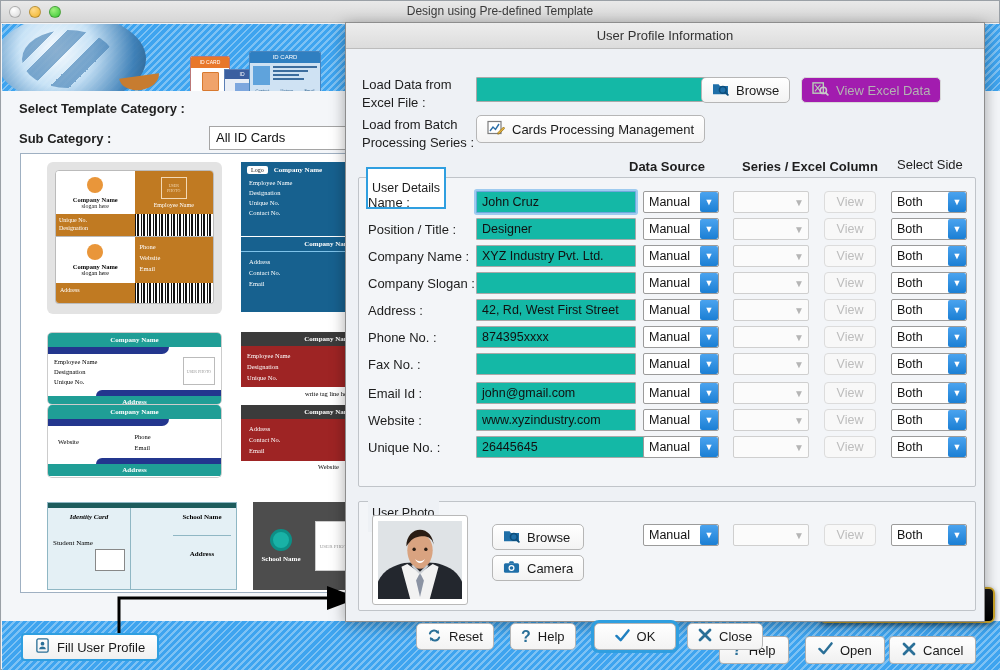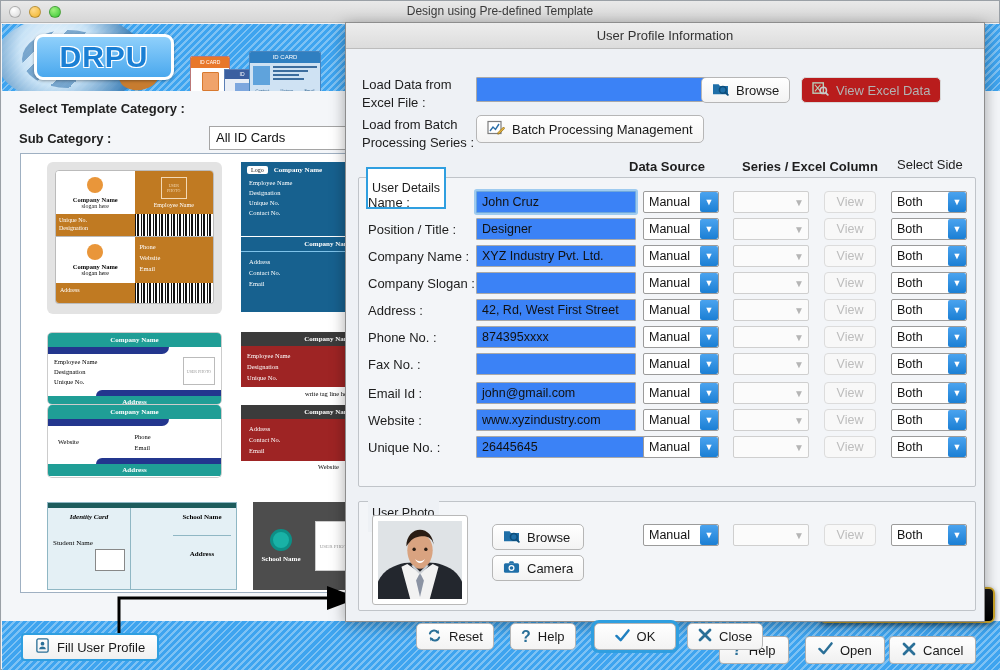--- a/index.html
+++ b/index.html
@@ -96,28 +96,28 @@
 
   
   .dialog { position:absolute; left:345px; top:22px; width:640px; height:600px;
      background:#eef1f5; border:1px solid #8d8d8d; box-shadow:0 3px 14px rgba(0,0,0,.35); }
   .dlg-title { height:26px; background:linear-gradient(#ededed,#dcdcdc);
      border-bottom:1px solid #bcbcbc; text-align:center; font-size:13px;
      color:#333; line-height:26px; }
   .dlg-body { position:relative; height:573px; }
 
   .lbl { position:absolute; font-size:13px; color:#1d1d1d; }
-  .txtinput { position:absolute; background:#3b82f6; border:1px solid #a9a9a9;
+  .txtinput { position:absolute; background:#14b8a6; border:1px solid #a9a9a9;
      height:22px; font-size:12.5px; padding:2px 5px; color:#111; border-radius:1px;
      display:flex; align-items:center; }
   .txtinput.hl { border:1px solid #6fa8dc; box-shadow:0 0 0 2px #9ecbf0; }
   .btnlite { position:absolute; height:26px; background:linear-gradient(#ffffff,#f3f3f3);
      border:1px solid #b6b6b6; border-radius:5px; font-size:13px; color:#1a1a1a;
      display:flex; align-items:center; gap:7px; padding:0 10px; }
-  .btnlite.disabled { color:#b3b3b3; background:#b91c1c; border-color:#d8d8d8; }
+  .btnlite.disabled { color:#b3b3b3; background:#a21caf; border-color:#d8d8d8; }
 
   .combo { position:absolute; height:22px; background:#ffffff; border:1px solid #9b9b9b;
      border-radius:2px; display:flex; align-items:center; font-size:12.5px; color:#111; }
   .combo .cv { flex:1; padding-left:5px; white-space:nowrap; overflow:hidden; }
   .combo .arw { width:18px; height:20px; margin:0 0 0 0; background:linear-gradient(#4aa3ef,#1b7fd4);
      border-radius:2px; color:#fff; font-size:9px; display:flex; align-items:center;
      justify-content:center; }
   .combo.dis { background:#fbfbfb; border-color:#cfcfcf; }
   .combo.dis .arw { background:transparent; color:#b5b5b5; font-size:10px; }
   .viewbtn { position:absolute; height:22px; width:52px; border:1px solid #dcdcdc;
@@ -148,23 +148,20 @@
         <div class="tl r"></div>
         <div class="tl y"></div>
         <div class="tl g"></div>
       </div>
       <div class="title">Design using Pre-defined Template</div>
     </div>
 
     <div class="header-banner stripes">
       <div class="globe"></div>
       <div class="swoosh"></div>
-      <div class="drpu-logo">
-        <span>DRPU</span>
-      </div>
       <div class="idc1">
         <div class="bar">ID CARD</div>
           <div class="ph"></div>
 
       </div>
       <div class="idc2">
         <div class="bar">ID</div>
           <div class="ph"></div>
       </div>
       <div class="idc3">
@@ -428,21 +425,21 @@
       <div class="lbl" style="left:16px; top:68px;">Load from Batch</div>
       <div class="lbl" style="left:16px; top:86px;">Processing Series :</div>
       <div class="btnlite" style="left:130px; top:66px; height:28px;">
         <span class="ico">
           <svg width="18" height="16" viewBox="0 0 18 16">
               <rect x="1" y="1.5" width="13" height="12" fill="#fff" stroke="#7d7d7d" stroke-width="1.2"></rect>
               <path d="M3 11 L6 7 L8.5 9.5 L12 4" fill="none" stroke="#2b6ea8" stroke-width="1.4"></path>
               <path d="M11 12.5 L16.5 7 L17.8 8.3 L12.3 13.8 L10.8 14.2z" fill="#e8b23a" stroke="#8a6a18" stroke-width=".7"></path>
             </svg>
         </span>
-        <span>Batch Processing Management</span>
+        <span>Cards Processing Management</span>
       </div>
 
       <div class="lbl" style="left:283px; top:110px; font-weight:bold; font-size:13px;">Data Source</div>
       <div class="lbl" style="left:396px; top:110px; font-weight:bold; font-size:13px;">Series / Excel Column</div>
       <div class="lbl" style="left:551px; top:108px; font-weight:normal; font-size:13px;">Select Side</div>
 
       <div class="groupbox" style="left:12px; top:128px; width:618px; height:310px;"></div>
       <div class="gb-label hl" style="left:20px; top:118px;">User Details</div>
 
       <div id="rows-host">

